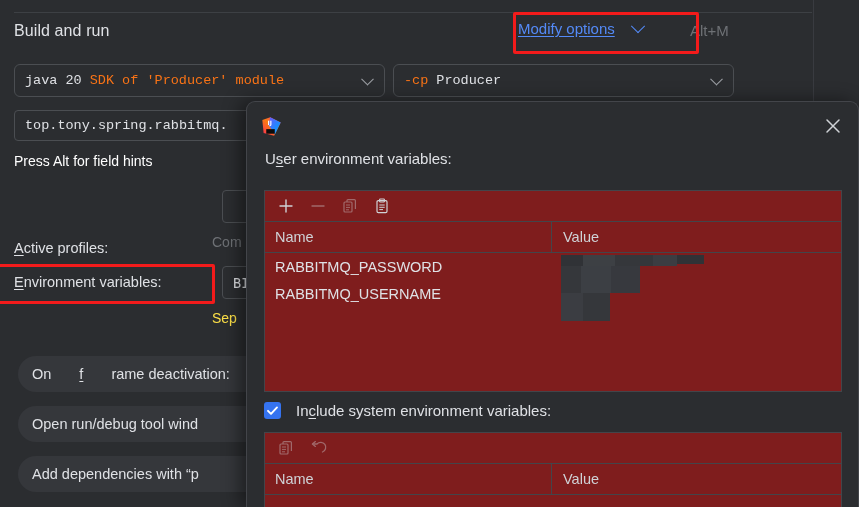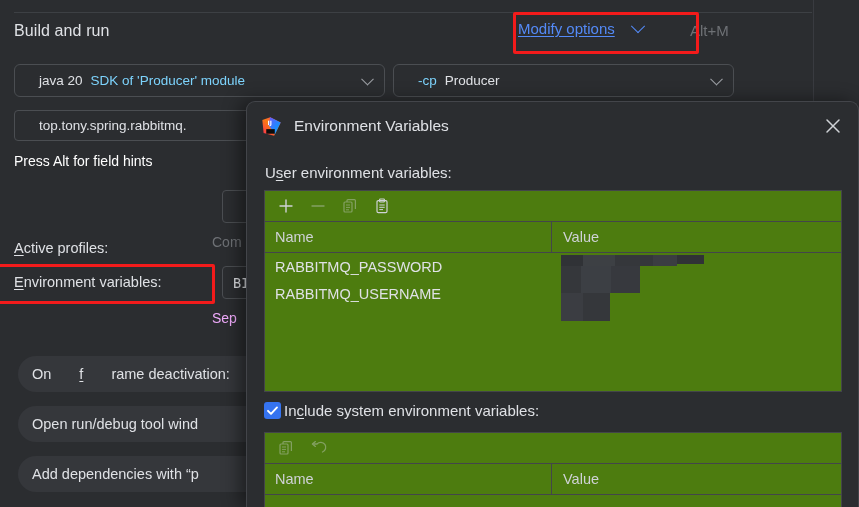--- a/index.html
+++ b/index.html
@@ -97,34 +97,34 @@
 
   
   .field {
     position: absolute;
     box-sizing: border-box;
     border: 1px solid #4b4e52;
     border-radius: 6px;
     background: #2b2d30;
     display: flex;
     align-items: center;
-    padding: 0 24px;
-    font-family: Liberation Sans, sans-serif;
+    padding: 0 10px;
+    font-family: Liberation Mono, monospace;
     font-size: 13.5px;
     overflow: hidden;
     white-space: nowrap;
   }
   #jdk-field { left: 14px; top: 64px; width: 371px; height: 33px; }
   #cp-field  { left: 393px; top: 64px; width: 341px; height: 33px; }
   #mainclass-field {
     left: 14px; top: 110px; width: 350px; height: 31px;
     border-radius: 4px; border-color: #4b4e52;
   }
   .mono-strong { color: #dfe1e5; }
-  .mono-dim { color: #7dd3fc; }
+  .mono-dim { color: #f97316; }
   .combo-arrow {
     position: absolute;
     right: 12px; top: 50%;
     width: 8px; height: 8px;
     border-right: 1.5px solid #9da0a6;
     border-bottom: 1.5px solid #9da0a6;
     transform: translateY(-70%) rotate(45deg);
   }
 
   #field-hint {
@@ -182,21 +182,21 @@
     font-family: "DejaVu Sans Mono", monospace;
     font-size: 13.5px;
     color: #dfe1e5;
     overflow: hidden;
     white-space: nowrap;
   }
   #envvar-sub {
     position: absolute;
     left: 212px; top: 310px;
     font-size: 14px;
-    color: #f0abfc;
+    color: #fde047;
   }
 
   
   .pill {
     position: absolute;
     left: 18px;
     height: 36px;
     border-radius: 18px;
     background: #35373b;
     display: flex;
@@ -245,30 +245,30 @@
   #dialog-close {
     position: absolute;
     right: 14px; top: 13px;
     width: 22px; height: 22px;
     cursor: pointer;
   }
   #dialog-close svg { display: block; }
 
   #user-vars-label {
     position: absolute;
-    left: 18px; top: 62px;
+    left: 18px; top: 48px;
     font-size: 15px;
     color: #dfe1e5;
   }
 
   .table-box {
     position: absolute;
     box-sizing: border-box;
     border: 1px solid #43454a;
-    background: #4d7c0f;
+    background: #7f1d1d;
   }
   #user-table-box { left: 17px; top: 88px; width: 578px; height: 202px; }
 
   .tbl-toolbar {
     height: 30px;
     display: flex;
     align-items: center;
     gap: 14px;
     padding-left: 12px;
     border-bottom: 1px solid #43454a;
@@ -306,21 +306,21 @@
     width: 145px; height: 78px;
     pointer-events: none;
   }
   #redact-blob i { position: absolute; display: block; }
 
   #include-sys-row {
     position: absolute;
     left: 17px; top: 300px;
     display: flex;
     align-items: center;
-    gap: 3px;
+    gap: 15px;
   }
   #include-sys-checkbox {
     width: 17px; height: 17px;
     border-radius: 3px;
     background: #3573f0;
     display: flex;
     align-items: center;
     justify-content: center;
     cursor: pointer;
     flex: none;
@@ -404,21 +404,20 @@
               <stop offset="0.6" stop-color="#1d8bff"></stop>
               <stop offset="1" stop-color="#00b0ff"></stop>
           </linearGradient>
         </defs>
         <path d="M2 6 L14 2 L30 10 L20 30 L4 26 Z" fill="url(#ijg1)"></path>
         <path d="M14 2 L30 10 L21 28 L12 14 Z" fill="url(#ijg2)"></path>
         <rect x="8" y="20" width="13" height="7" fill="#0d0d0d"></rect>
         <text x="10" y="13.5" font-family="DejaVu Sans, sans-serif" font-size="9" font-weight="bold" fill="#ffffff">IJ</text>
       </svg>
     </div>
-    <div id="dialog-title">Environment Variables</div>
     <div id="dialog-close">
       <svg viewBox="0 0 22 22" width="22" height="22">
         <path d="M5 5 L17 17 M17 5 L5 17" stroke="#cfd2d6" stroke-width="1.5" fill="none" stroke-linecap="round"></path>
       </svg>
     </div>
   </div>
 
   <div id="user-vars-label"><span>U</span><span class="mnem">s</span><span>er environment variables:</span></div>
 
   <div class="table-box" id="user-table-box">

